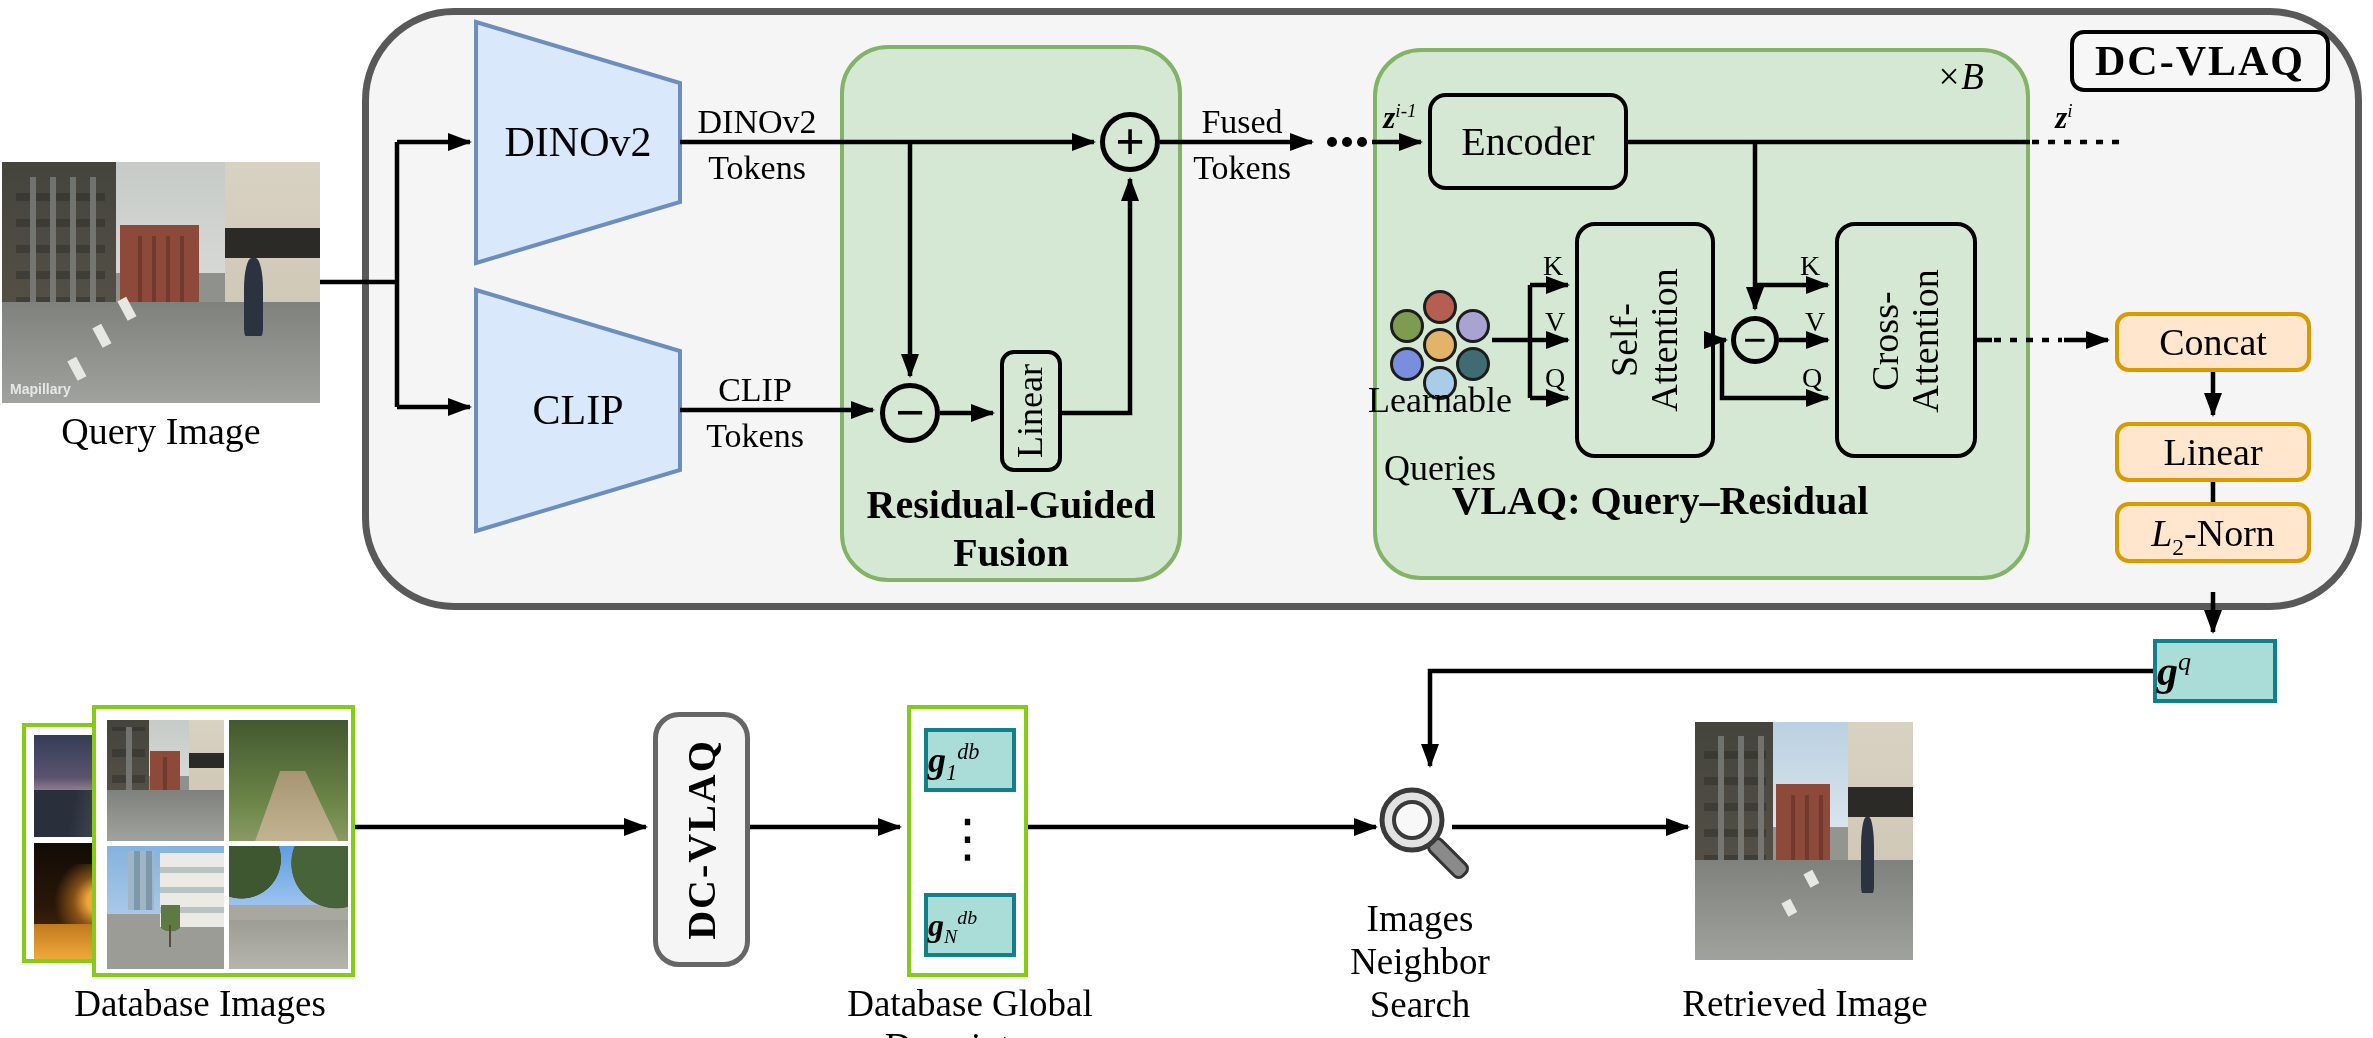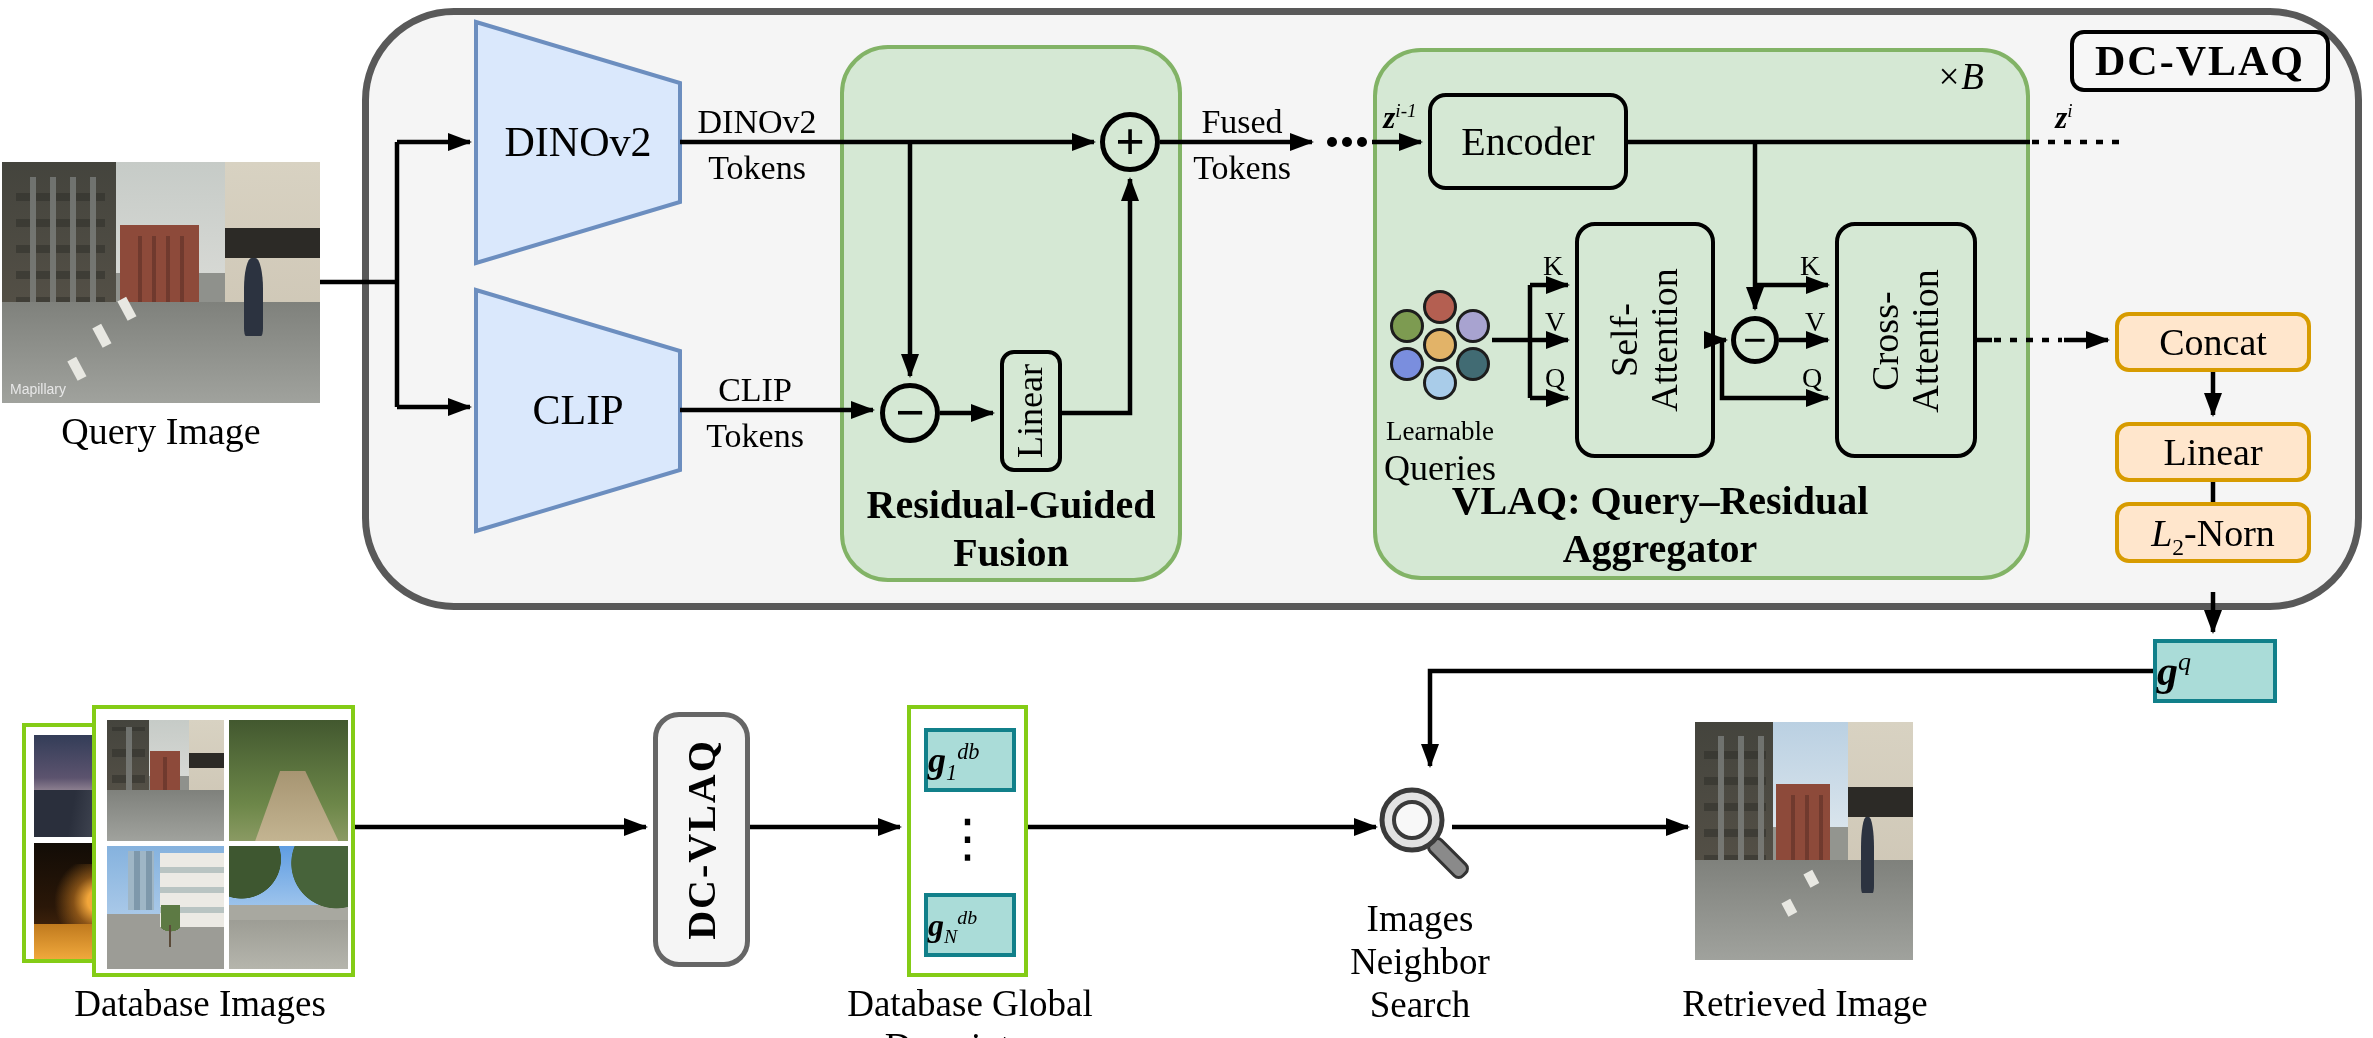--- a/index.html
+++ b/index.html
@@ -19,21 +19,21 @@
   .orangebox{position:absolute;box-sizing:border-box;background:#ffe6cc;border:4px solid #d79b00;border-radius:14px;
              display:flex;align-items:center;justify-content:center;font-size:38px;}
   .tealbox{position:absolute;box-sizing:border-box;background:#aadcd8;border:4px solid #11808a;
            display:flex;align-items:center;}
   .purplecard{position:absolute;box-sizing:border-box;background:#fff;border:4px solid #84cc16;}
   .photo{position:absolute;overflow:hidden;}
   sup.m{font-size:0.62em;font-style:italic;vertical-align:super;line-height:0;}
   sub.m{font-size:0.62em;font-style:italic;vertical-align:sub;line-height:0;}
 
   
-  .street-photo{background:linear-gradient(#c6cbc7 0%,#d6d8d4 46%,#8f918c 46%);}
+  .street-photo{background:linear-gradient(#c6cbc7 0%,#d6d8d4 46%,#8f918c 46%);font-weight:bold;}
   .street-photo .bldgL{position:absolute;left:0;top:0;width:36%;height:76%;
       background:linear-gradient(#44443d,#585349);}
   .street-photo .bldgL:before{content:"";position:absolute;inset:8% 10% 12% 12%;
       background:repeating-linear-gradient(90deg,transparent 0 14px,#9aa0a0 14px 20px),
                  repeating-linear-gradient(0deg,transparent 0 18px,#2e2e29 18px 26px);opacity:.5;}
   .street-photo .bldgM{position:absolute;left:37%;top:26%;width:25%;height:48%;
       background:#8d4a3a;}
   .street-photo .bldgM:before{content:"";position:absolute;inset:10%;
       background:repeating-linear-gradient(90deg,transparent 0 10px,#5c2f26 10px 14px);opacity:.6;}
   .street-photo .bldgR{position:absolute;right:0;top:0;width:30%;height:80%;
@@ -275,25 +275,24 @@
   <div class="lbl" style="left:1795px;top:362px;width:34px;font-size:28px;">Q</div>
 
   <div class="qcircle" style="left: 1423px; top: 290px; background: rgb(180, 95, 81);"></div>
   <div class="qcircle" style="left: 1390px; top: 309px; background: rgb(125, 155, 81);"></div>
   <div class="qcircle" style="left: 1456px; top: 309px; background: rgb(168, 163, 208);"></div>
   <div class="qcircle" style="left: 1423px; top: 328px; background: rgb(226, 179, 104);"></div>
   <div class="qcircle" style="left: 1390px; top: 347px; background: rgb(122, 142, 222);"></div>
   <div class="qcircle" style="left: 1456px; top: 347px; background: rgb(65, 107, 115);"></div>
   <div class="qcircle" style="left: 1423px; top: 366px; background: rgb(169, 204, 233);"></div>
 
-  <div class="lbl" style="left:1357px;top:416px;width:166px;font-size:27px;">Learnable</div>
+  <div class="lbl" style="left:1357px;top:380px;width:166px;font-size:36px;">Learnable</div>
   <div class="lbl" style="left:1357px;top:448px;width:166px;font-size:36px;">Queries</div>
 
   <div class="lbl" style="left:1415px;top:478px;width:490px;font-size:40px;font-weight:bold;">VLAQ: Query–Residual</div>
-  <div class="lbl" style="left:1415px;top:526px;width:490px;font-size:40px;font-weight:bold;">Aggregator</div>
 
   <div class="orangebox" style="left:2115px;top:312px;width:196px;height:60px;">
     <span>Concat</span>
   </div>
   <div class="orangebox" style="left:2115px;top:422px;width:196px;height:60px;">
     <span>Linear</span>
   </div>
   <div class="orangebox" style="left:2115px;top:502px;width:196px;height:61px;">
     <span><i>L</i><sub class="m" style="font-style:normal;">2</sub><span>-Norn</span></span>
   </div>

